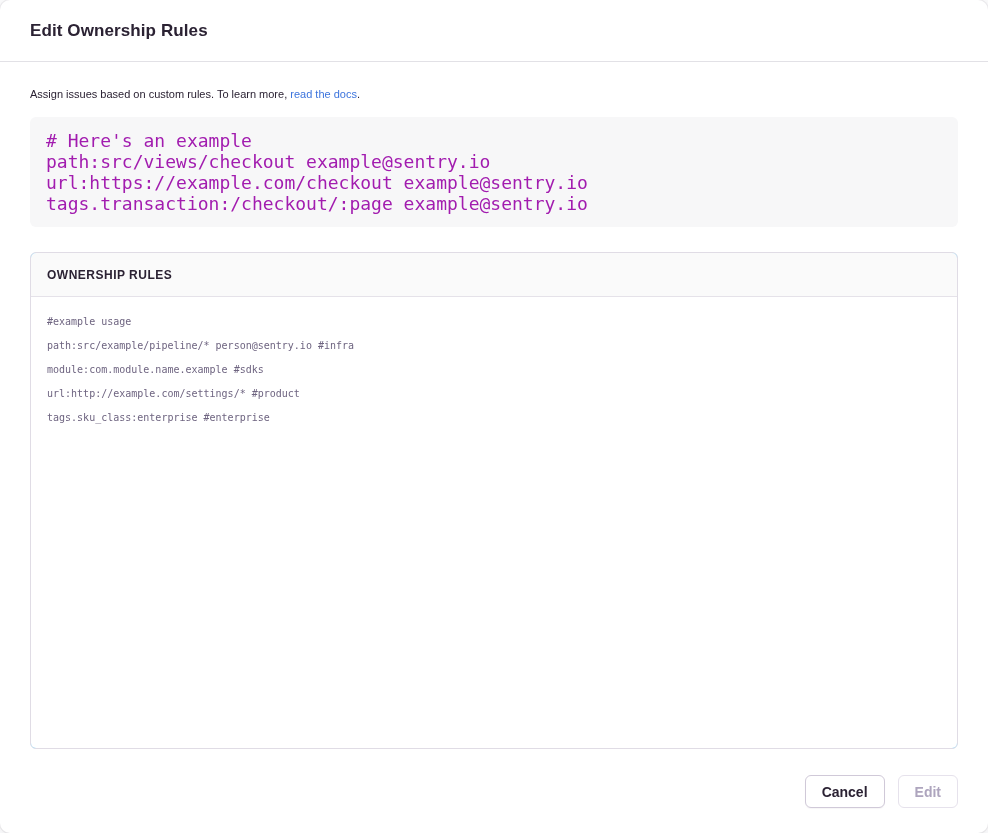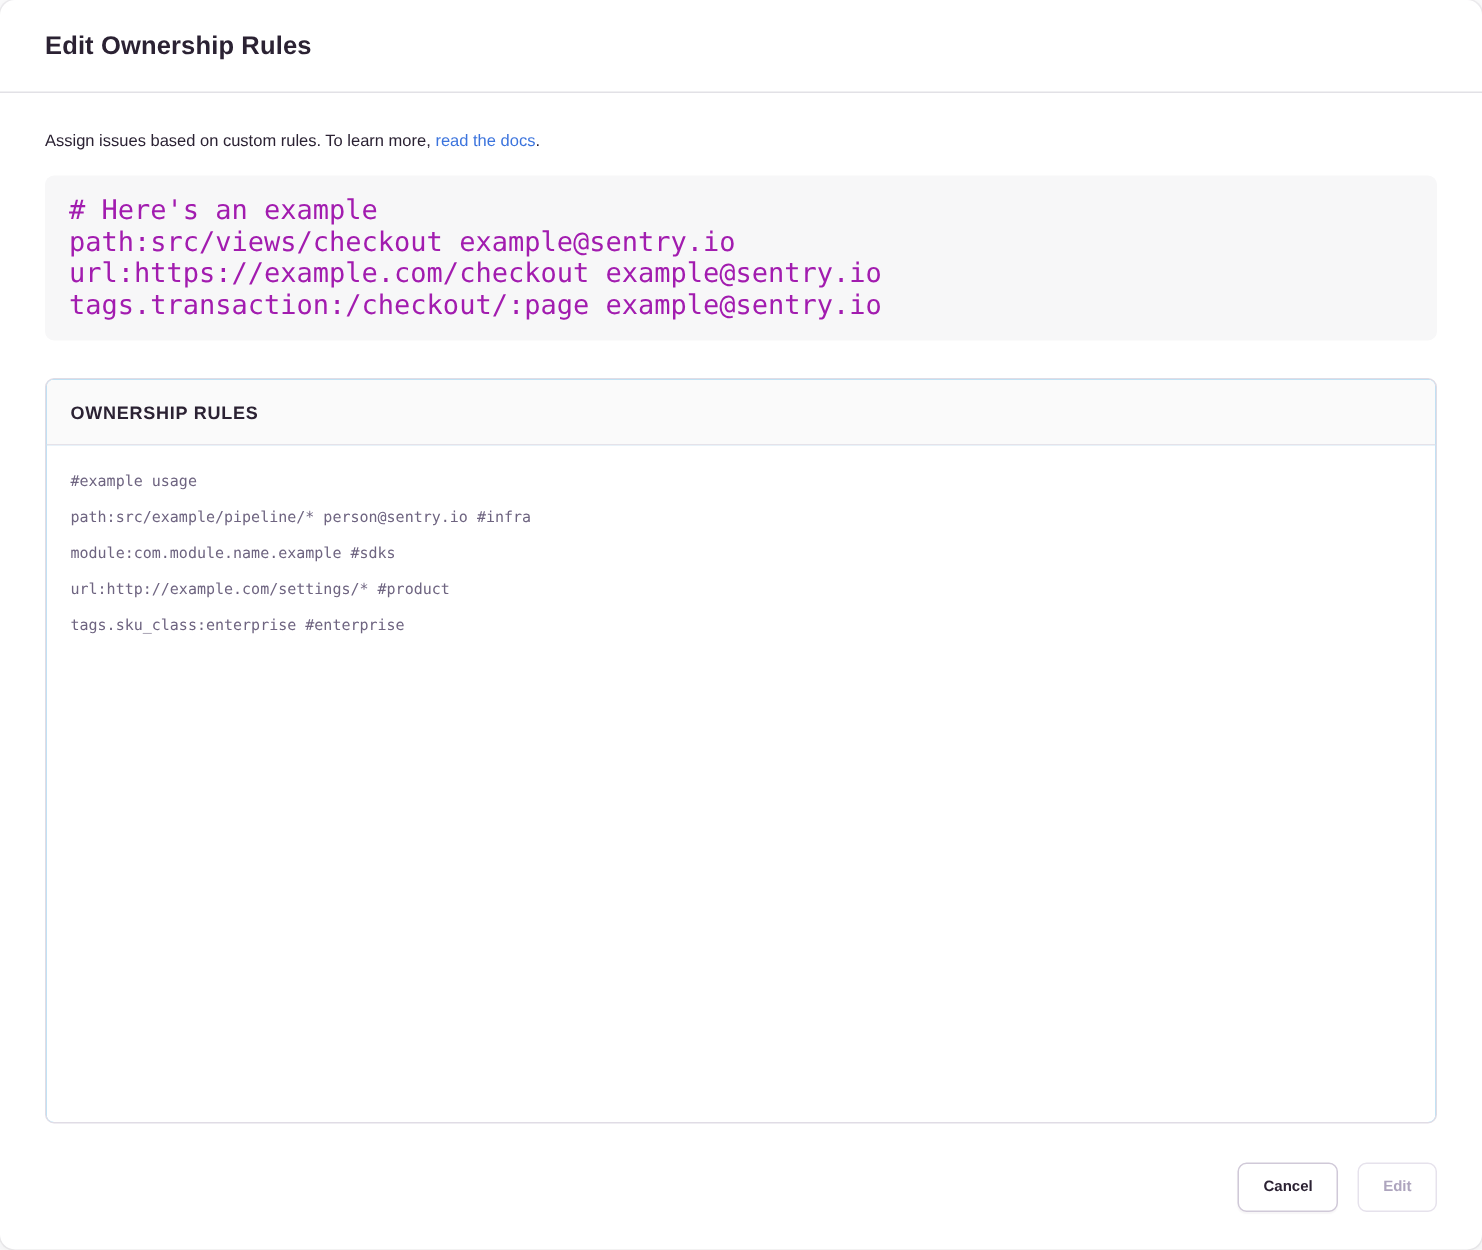--- a/index.html
+++ b/index.html
@@ -107,21 +107,21 @@
     justify-content: flex-end;
     align-items: center;
     gap: 13px;
     padding: 26px 30px 30px 30px;
   }
   .btn {
     height: 33px;
     padding: 0 16px;
     border-radius: 6px;
     font-family: "Liberation Sans", sans-serif;
-    font-size: 10px;
+    font-size: 14px;
     font-weight: bold;
     display: inline-flex;
     align-items: center;
     justify-content: center;
     cursor: pointer;
     background: #ffffff;
   }
   .btn-cancel {
     border: 1px solid #d0c9d8;
     color: #2b2233;

